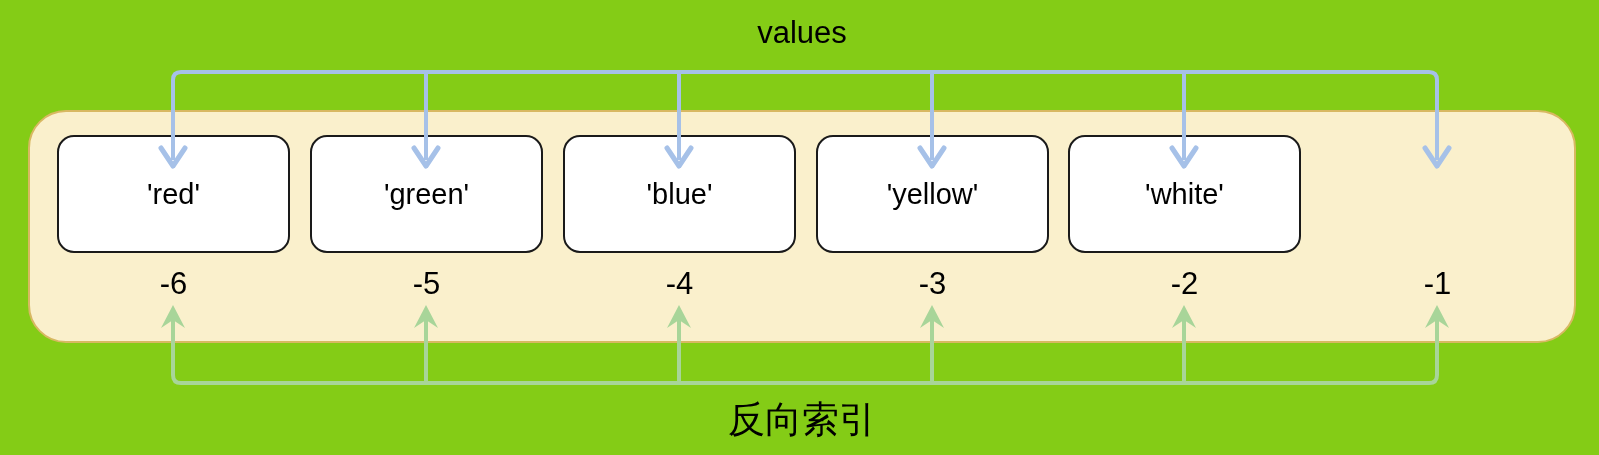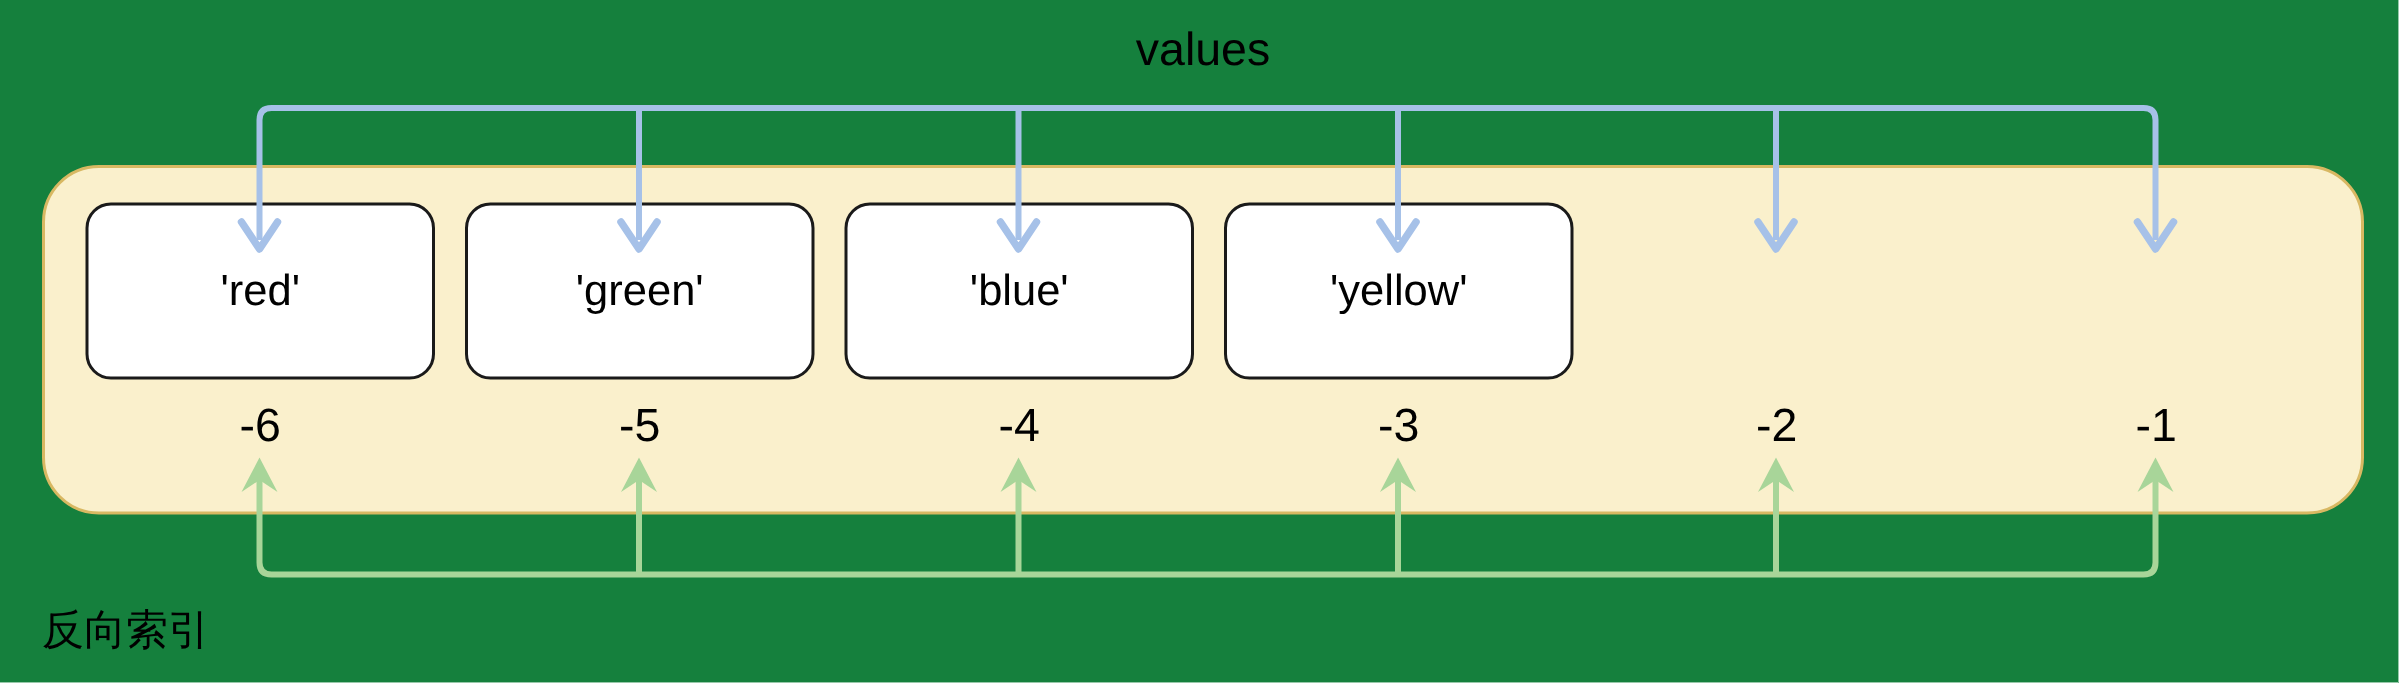--- a/index.html
+++ b/index.html
@@ -9,32 +9,32 @@
     --box-border:#1A1A1A;
     --values-arrow:#A6C1E8;
     --index-arrow:#A8D599;
     --text:#000000;
   }
   *{margin:0;padding:0;box-sizing:border-box;}
   html,body{background:#FFFFFF;}
   .canvas{
     position:relative;
     width:1599px;height:455px;
-    background:#15803d;
+    background:#84cc16;
     overflow:hidden;
     font-family:"Liberation Sans","DejaVu Sans",sans-serif;
     color:var(--text);
   }
   .title-top{
     position:absolute;left:28px;top:14px;width:1548px;
     text-align:center;font-size:31px;line-height:38px;color:var(--text);
   }
   .title-bottom{
     position:absolute;left:28px;top:400px;width:1548px;
-    text-align:left;font-size:28px;line-height:40px;color:var(--text);
+    text-align:center;font-size:37px;line-height:40px;color:var(--text);
   }
   .arrows{
     position:absolute;left:0;top:0;width:1599px;height:455px;
     pointer-events:none;
   }
   .container-box{
     position:absolute;left:28px;top:110px;width:1548px;height:233px;
     background:var(--container-fill);
     border:2px solid var(--container-border);
     border-radius:38px;
@@ -71,20 +71,23 @@
     </div>
   <div class="item-box b1">
       <span>'red'</span>
     </div>
   <div class="item-box b4">
       <span>'yellow'</span>
     </div>
   <div class="item-box b3">
       <span>'blue'</span>
     </div>
+  <div class="item-box b5">
+      <span>'white'</span>
+    </div>
 
   <div class="index-label b1">-6</div>
   <div class="index-label b2">-5</div>
   <div class="index-label b3">-4</div>
   <div class="index-label b4">-3</div>
   <div class="index-label b5">-2</div>
   <div class="index-label b6">-1</div>
 
   <svg class="arrows" viewBox="0 0 1599 455" aria-hidden="true">
 

